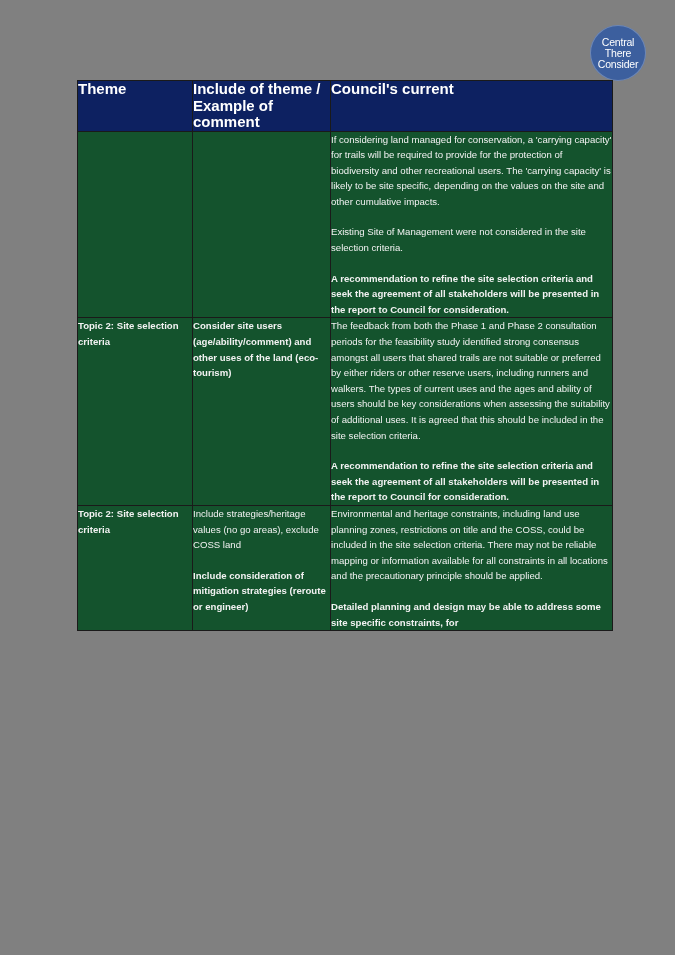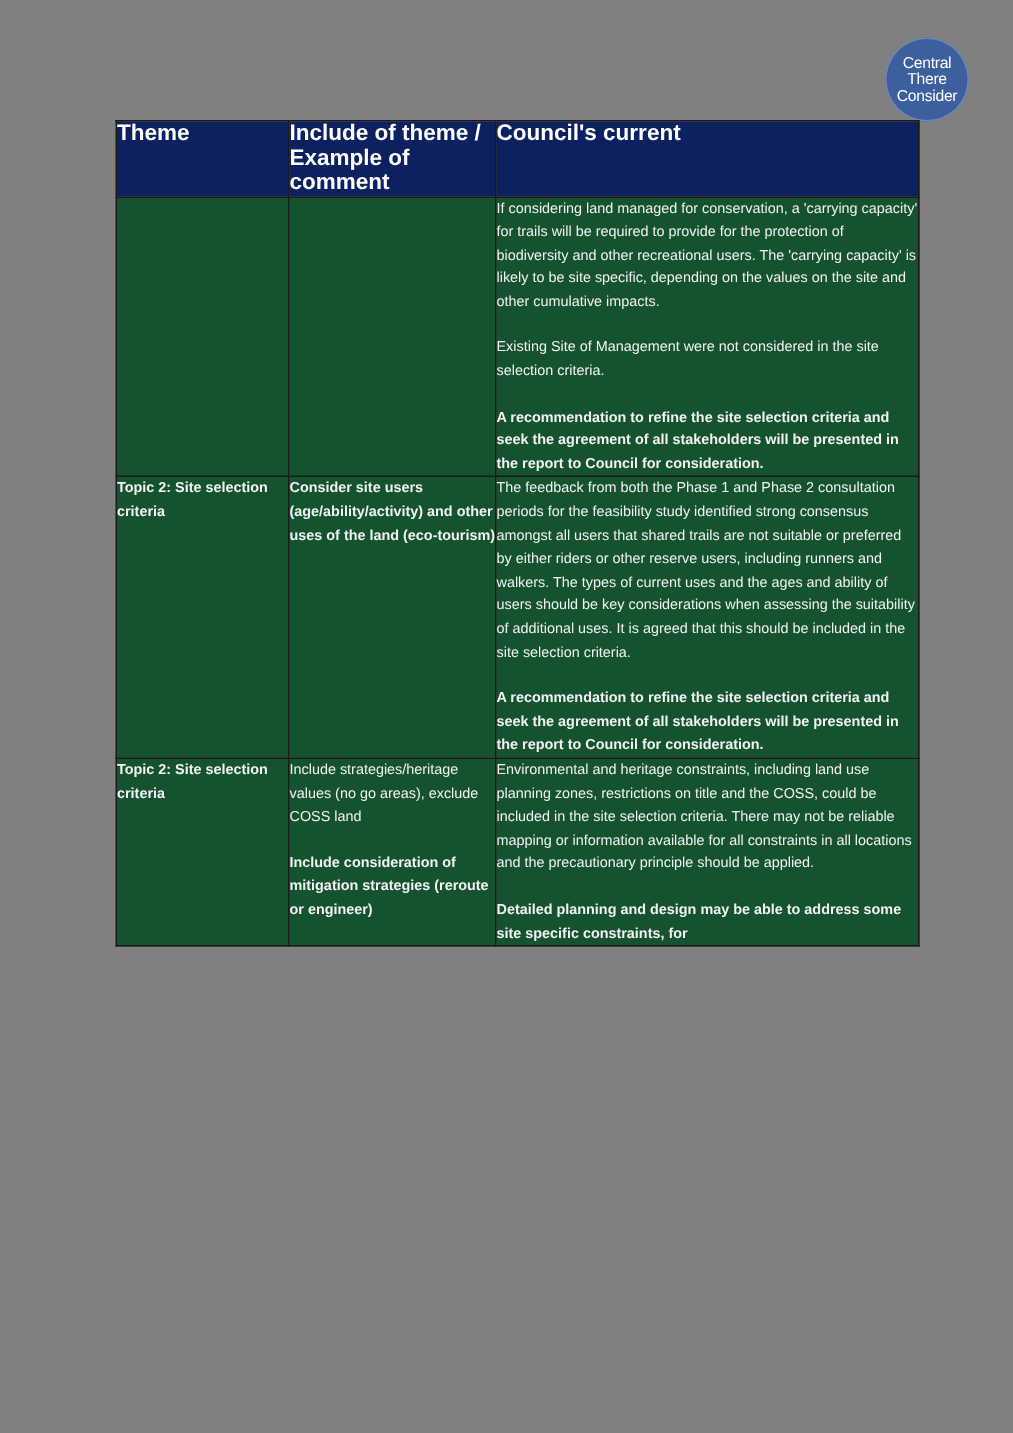--- a/index.html
+++ b/index.html
@@ -124,21 +124,21 @@
         <p>Existing Site of Management were not considered in the site selection criteria.</p>
         <p>A recommendation to refine the site selection criteria and seek the agreement of all stakeholders will be presented in the report to Council for consideration.</p>
       </td>
     </tr>
 
     <tr>
       <td>
         <p>Topic 2: Site selection criteria</p>
       </td>
       <td>
-        <p>Consider site users (age/ability/activity) and other uses of the land (eco-tourism)</p>
+        <p>Consider site users (age/ability/comment) and other uses of the land (eco-tourism)</p>
       </td>
       <td>
         <p>The feedback from both the Phase 1 and Phase 2 consultation periods for the feasibility study identified strong consensus amongst all users that shared trails are not suitable or preferred by either riders or other reserve users, including runners and walkers. The types of current uses and the ages and ability of users should be key considerations when assessing the suitability of additional uses. It is agreed that this should be included in the site selection criteria.</p>
         <p>A recommendation to refine the site selection criteria and seek the agreement of all stakeholders will be presented in the report to Council for consideration.</p>
       </td>
     </tr>
 
     <tr>
       <td>
         <p>Topic 2: Site selection criteria</p>

